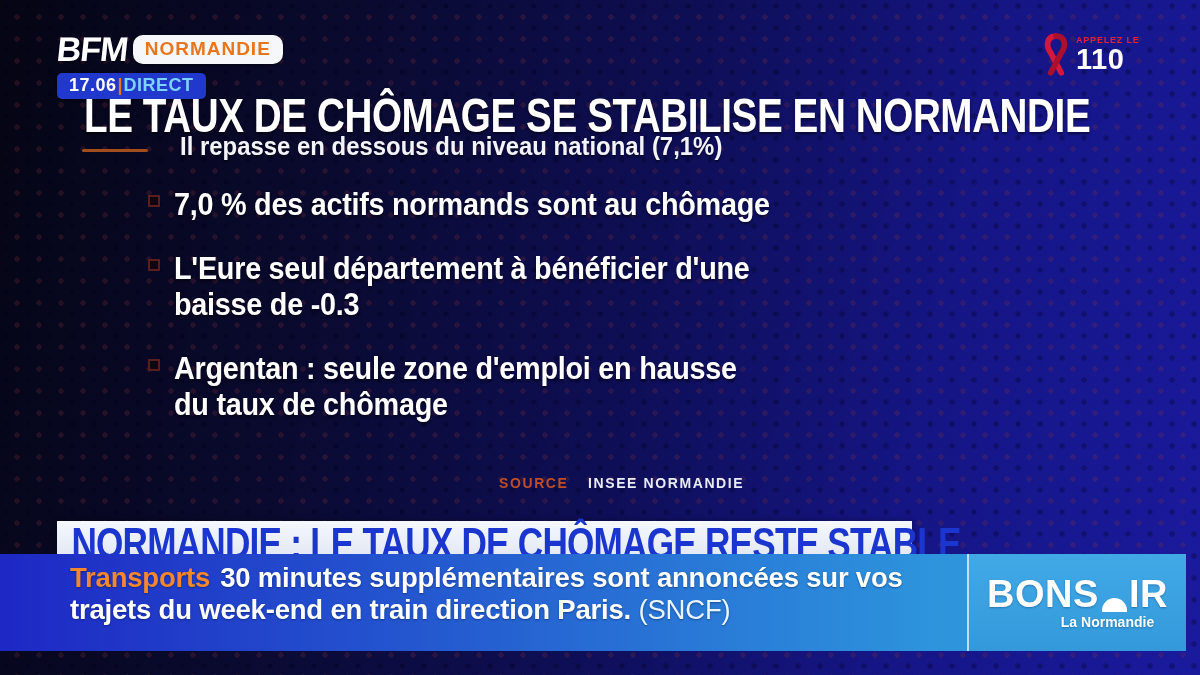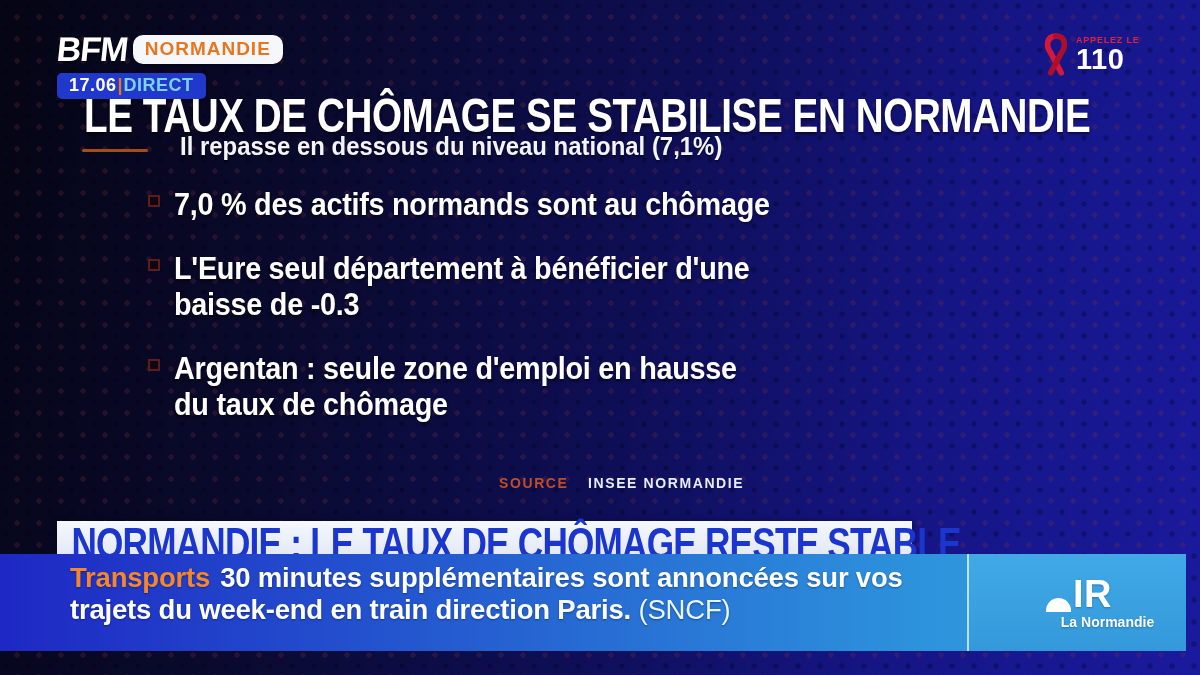--- a/index.html
+++ b/index.html
@@ -148,19 +148,20 @@
   <div class="banner">
     <div class="banner-text">NORMANDIE : LE TAUX DE CHÔMAGE RESTE STABLE</div>
   </div>
 
   <div class="ticker">
     <div class="ticker-text">
       <span class="ticker-category">Transports</span><span>30 minutes supplémentaires sont annoncées sur vos trajets du week-end en train direction Paris.</span><span class="ticker-suffix"> (SNCF)</span>
     </div>
     <div class="program-box">
       <div class="program-name">
+        <span>BONS</span>
         <span class="sun-dome"></span>
         <span>IR</span>
       </div>
       <div class="program-sub">La Normandie</div>
     </div>
   </div>
 </div>
 
 </body></html>

